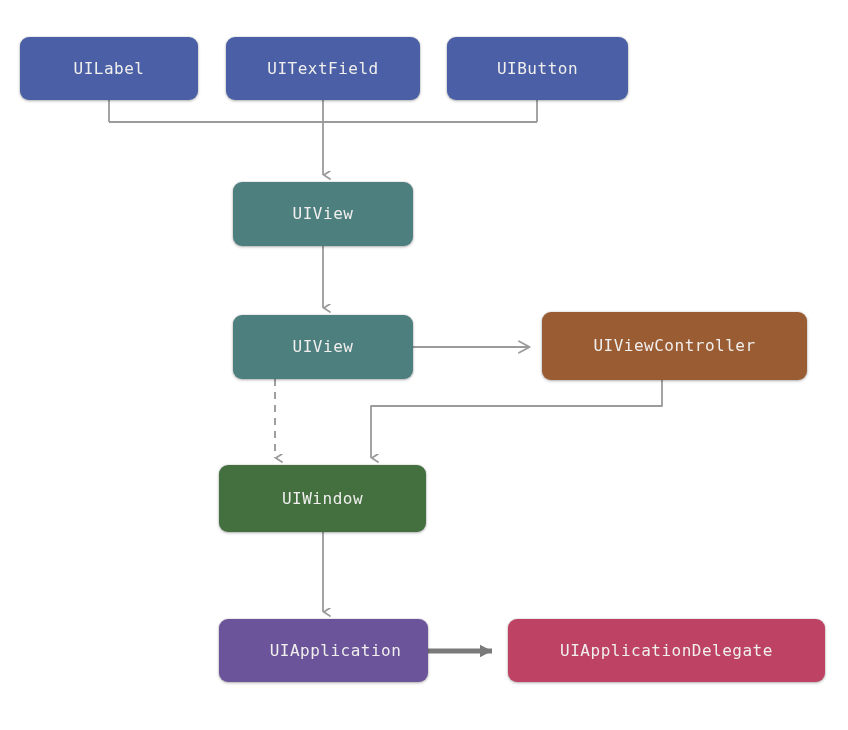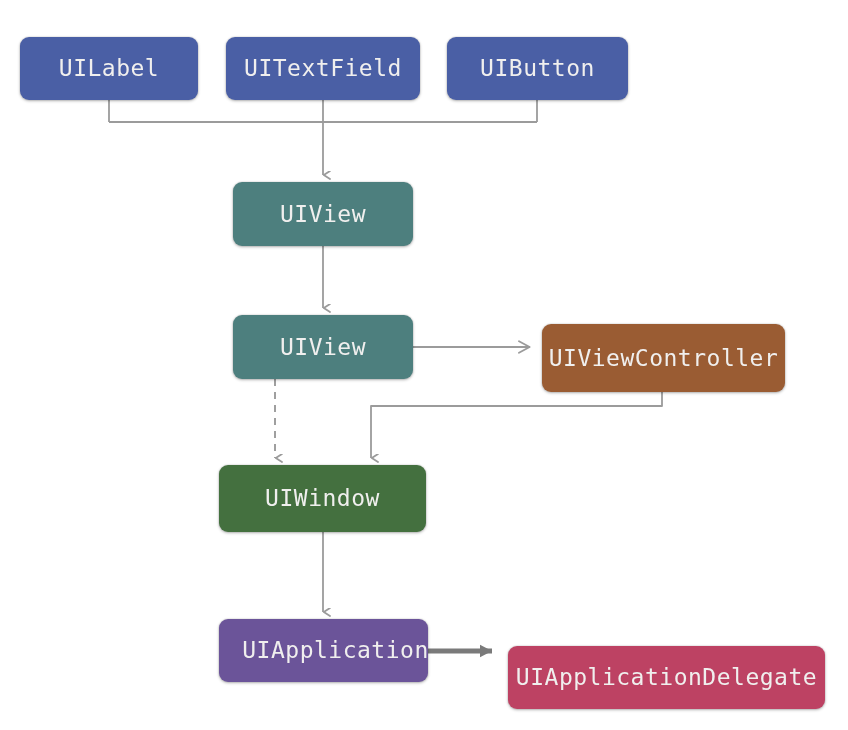--- a/index.html
+++ b/index.html
@@ -29,21 +29,21 @@
   .node {
     position: absolute;
     display: flex;
     align-items: center;
     justify-content: center;
     border-radius: 9px;
     box-sizing: border-box;
     box-shadow: 0 1px 3px rgba(0,0,0,0.30), 0 0 0 1px rgba(0,0,0,0.04);
     color: #f2f2f2;
     font-family: "DejaVu Sans Mono", "Liberation Mono", monospace;
-    font-size: 23px;
+    font-size: 16px;
     letter-spacing: 0.5px;
     white-space: nowrap;
     user-select: none;
   }
   .node-label {
     color: #f0efee;
     line-height: 1;
   }
 </style>
 </head>
@@ -116,29 +116,29 @@
   </div>
 
   <div class="node" style="left: 233px; top: 182px; width: 180px; height: 64px; background: rgb(77, 127, 126);">
     <span class="node-label">UIView</span>
   </div>
 
   <div class="node" style="left: 233px; top: 315px; width: 180px; height: 64px; background: rgb(77, 127, 126);">
     <span class="node-label">UIView</span>
   </div>
 
-  <div class="node" style="left: 542px; top: 312px; width: 243px; height: 68px; background: rgb(154, 92, 51); margin-top: 12px;">
+  <div class="node" style="left: 542px; top: 312px; width: 265px; height: 68px; background: rgb(154, 92, 51);">
     <span class="node-label">UIViewController</span>
   </div>
 
   <div class="node" style="left: 219px; top: 465px; width: 207px; height: 67px; background: rgb(68, 112, 63);">
     <span class="node-label">UIWindow</span>
   </div>
 
   <div class="node" style="left: 219px; top: 619px; width: 209px; height: 63px; background: rgb(107, 84, 153); padding-left: 24px;">
     <span class="node-label">UIApplication</span>
   </div>
 
-  <div class="node" style="left: 508px; top: 646px; width: 317px; height: 63px; background: rgb(189, 66, 99); text-align: center;">
+  <div class="node" style="left: 508px; top: 619px; width: 317px; height: 63px; background: rgb(189, 66, 99); text-align: center;">
     <span class="node-label">UIApplicationDelegate</span>
   </div>
 
 </div>
 
 </body></html>

